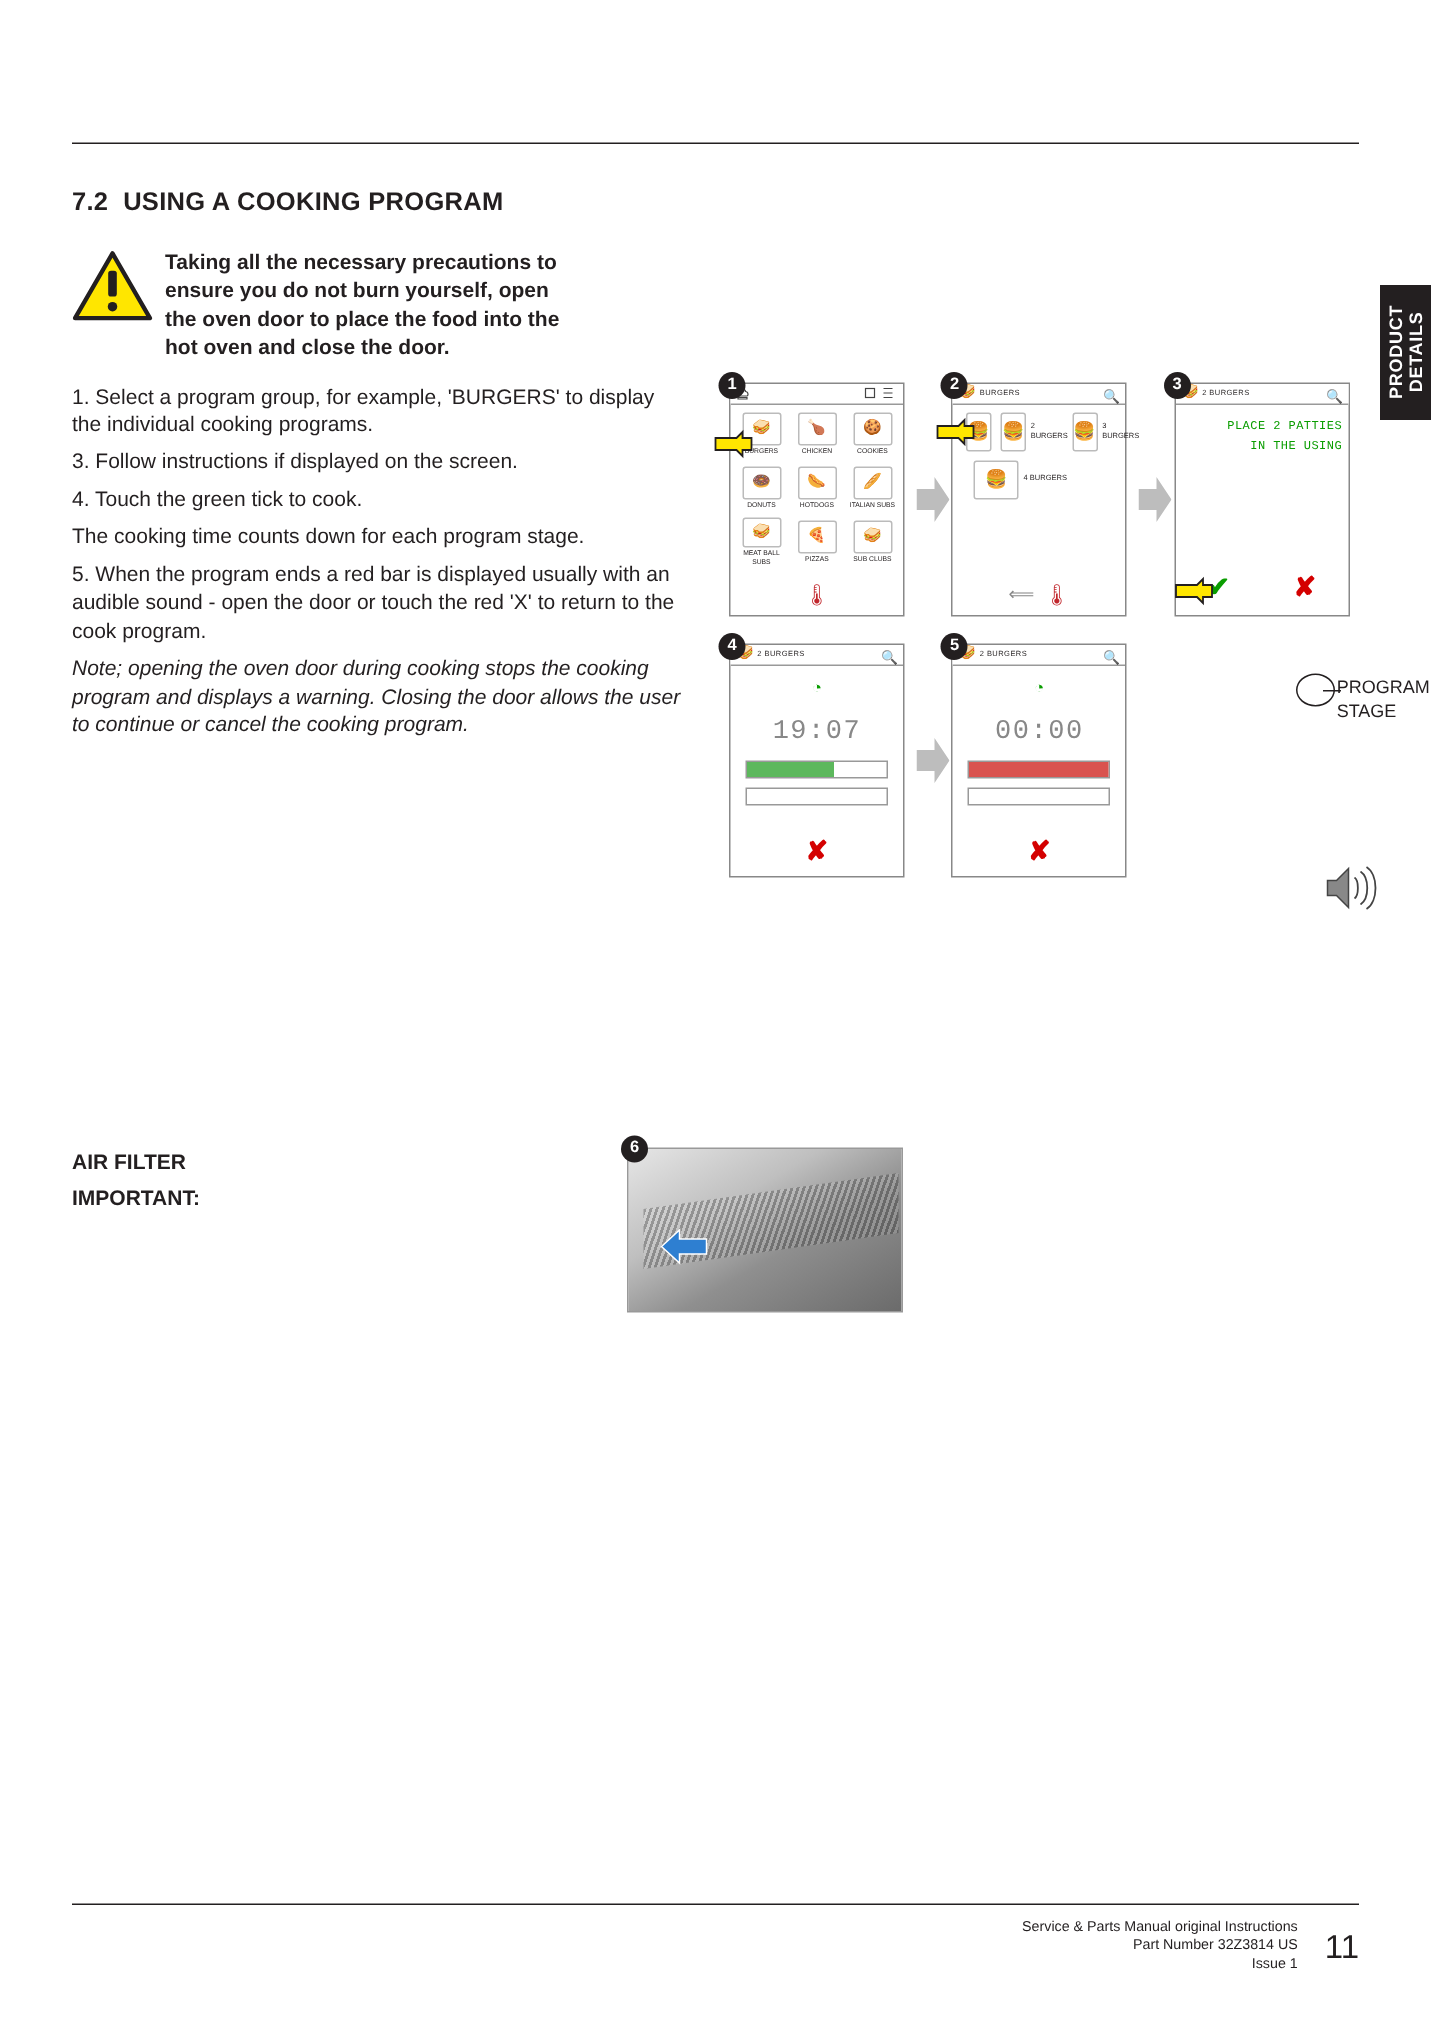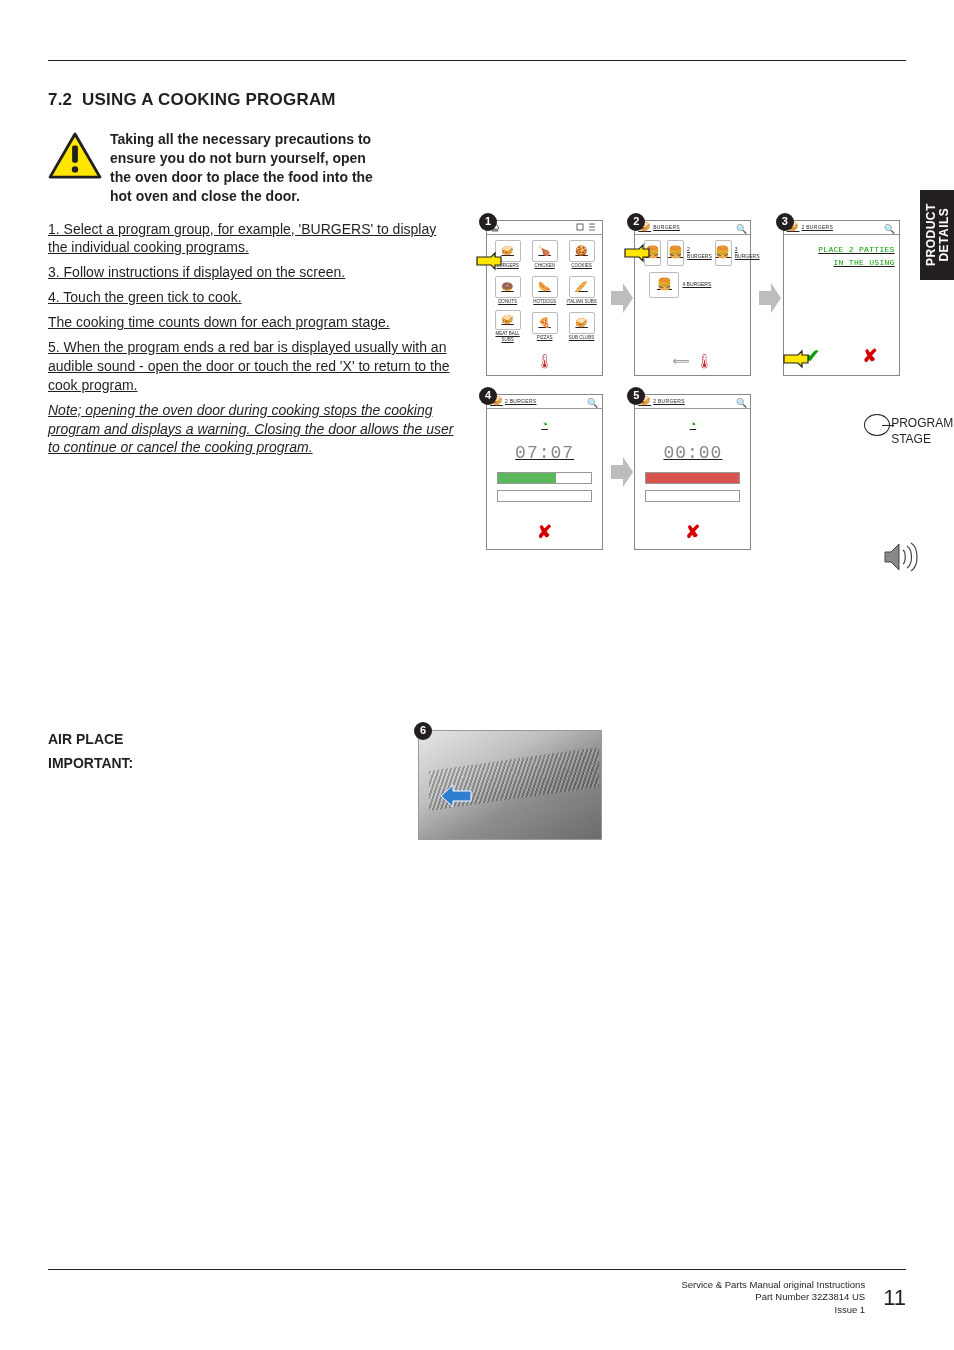--- a/index.html
+++ b/index.html
@@ -7,21 +7,21 @@
     font-family: "Myriad Pro", "Segoe UI", Arial, sans-serif;
     width: 954px;
     height: 1350px;
     background: #fff;
     color: #231f20;
     position: relative;
     font-size: 14px;
     line-height: 1.35;
   }
   .page {
-    padding: 60px 48px 0 48px;
+    padding: 95px 48px 0 48px;
     position: relative;
     height: 100%;
   }
   .top-rule {
     border-top: 1px solid #231f20;
     margin-bottom: 28px;
   }
   h2.section-title {
     font-size: 17px;
     font-weight: 700;
@@ -63,21 +63,20 @@
     margin-right: 8px;
     margin-top: 2px;
   }
   .warning-text {
     font-weight: 700;
     font-size: 14px;
   }
   .columns {
     display: flex;
     gap: 28px;
-    text-decoration: underline;
   }
   .left-col { width: 420px; }
   .right-col { width: 430px; position: relative; }
   .left-col p { margin-bottom: 6px; }
   .note { font-style: italic; }
   .figure-grid {
     display: grid;
     grid-template-columns: 1fr 25px 1fr 25px 1fr;
     grid-template-rows: auto 18px auto;
     align-items: center;
@@ -514,21 +513,21 @@
 
         <div class="screen">
           <div class="num-badge">4</div>
           <div class="screen-top">
             <span class="burger-emoji small-ic">🥪</span>
             <span style="margin-left:2px;">2 BURGERS</span>
             <span class="mag-icon">🔍</span>
           </div>
           <div class="screen45-body">
             <div class="clock-sm">◔</div>
-            <div class="cd-timer">07:07</div>
+            <div class="cd-timer">19:07</div>
             <div class="bar">
                 <div class="fill-green"></div>
               </div>
             <div class="bar"></div>
           </div>
           <div style="position:absolute;bottom:4px;left:0;right:0;text-align:center;">
             <span class="cross">✘</span>
           </div>
         </div>
 
@@ -568,21 +567,21 @@
 
       <svg class="speaker-icon" viewBox="0 0 40 34">
         <path d="M4 12h6l8-8v26l-8-8H4z" fill="#888" stroke="#444" stroke-width="1"></path>
         <path d="M22 10c3 2 3 12 0 14M26 6c6 4 6 18 0 22M30 3c8 5 8 23 0 28" fill="none" stroke="#444" stroke-width="1.2"></path>
       </svg>
     </div>
   </div>
 
   <div class="air-section">
     <div class="air-left">
-      <h4>AIR PLACE</h4>
+      <h4>AIR FILTER</h4>
       <h4>IMPORTANT:</h4>
     </div>
     <div class="air-right">
       <div class="num-badge" style="top:-8px;left:-4px;">6</div>
       <div class="photo">
         <svg class="photo-arrow" viewBox="0 0 34 26">
           <path d="M2 13 L14 2 V8 H32 V18 H14 V24 Z" fill="#2e7fd1" stroke="#fff" stroke-width="1"></path>
         </svg>
       </div>
     </div>

